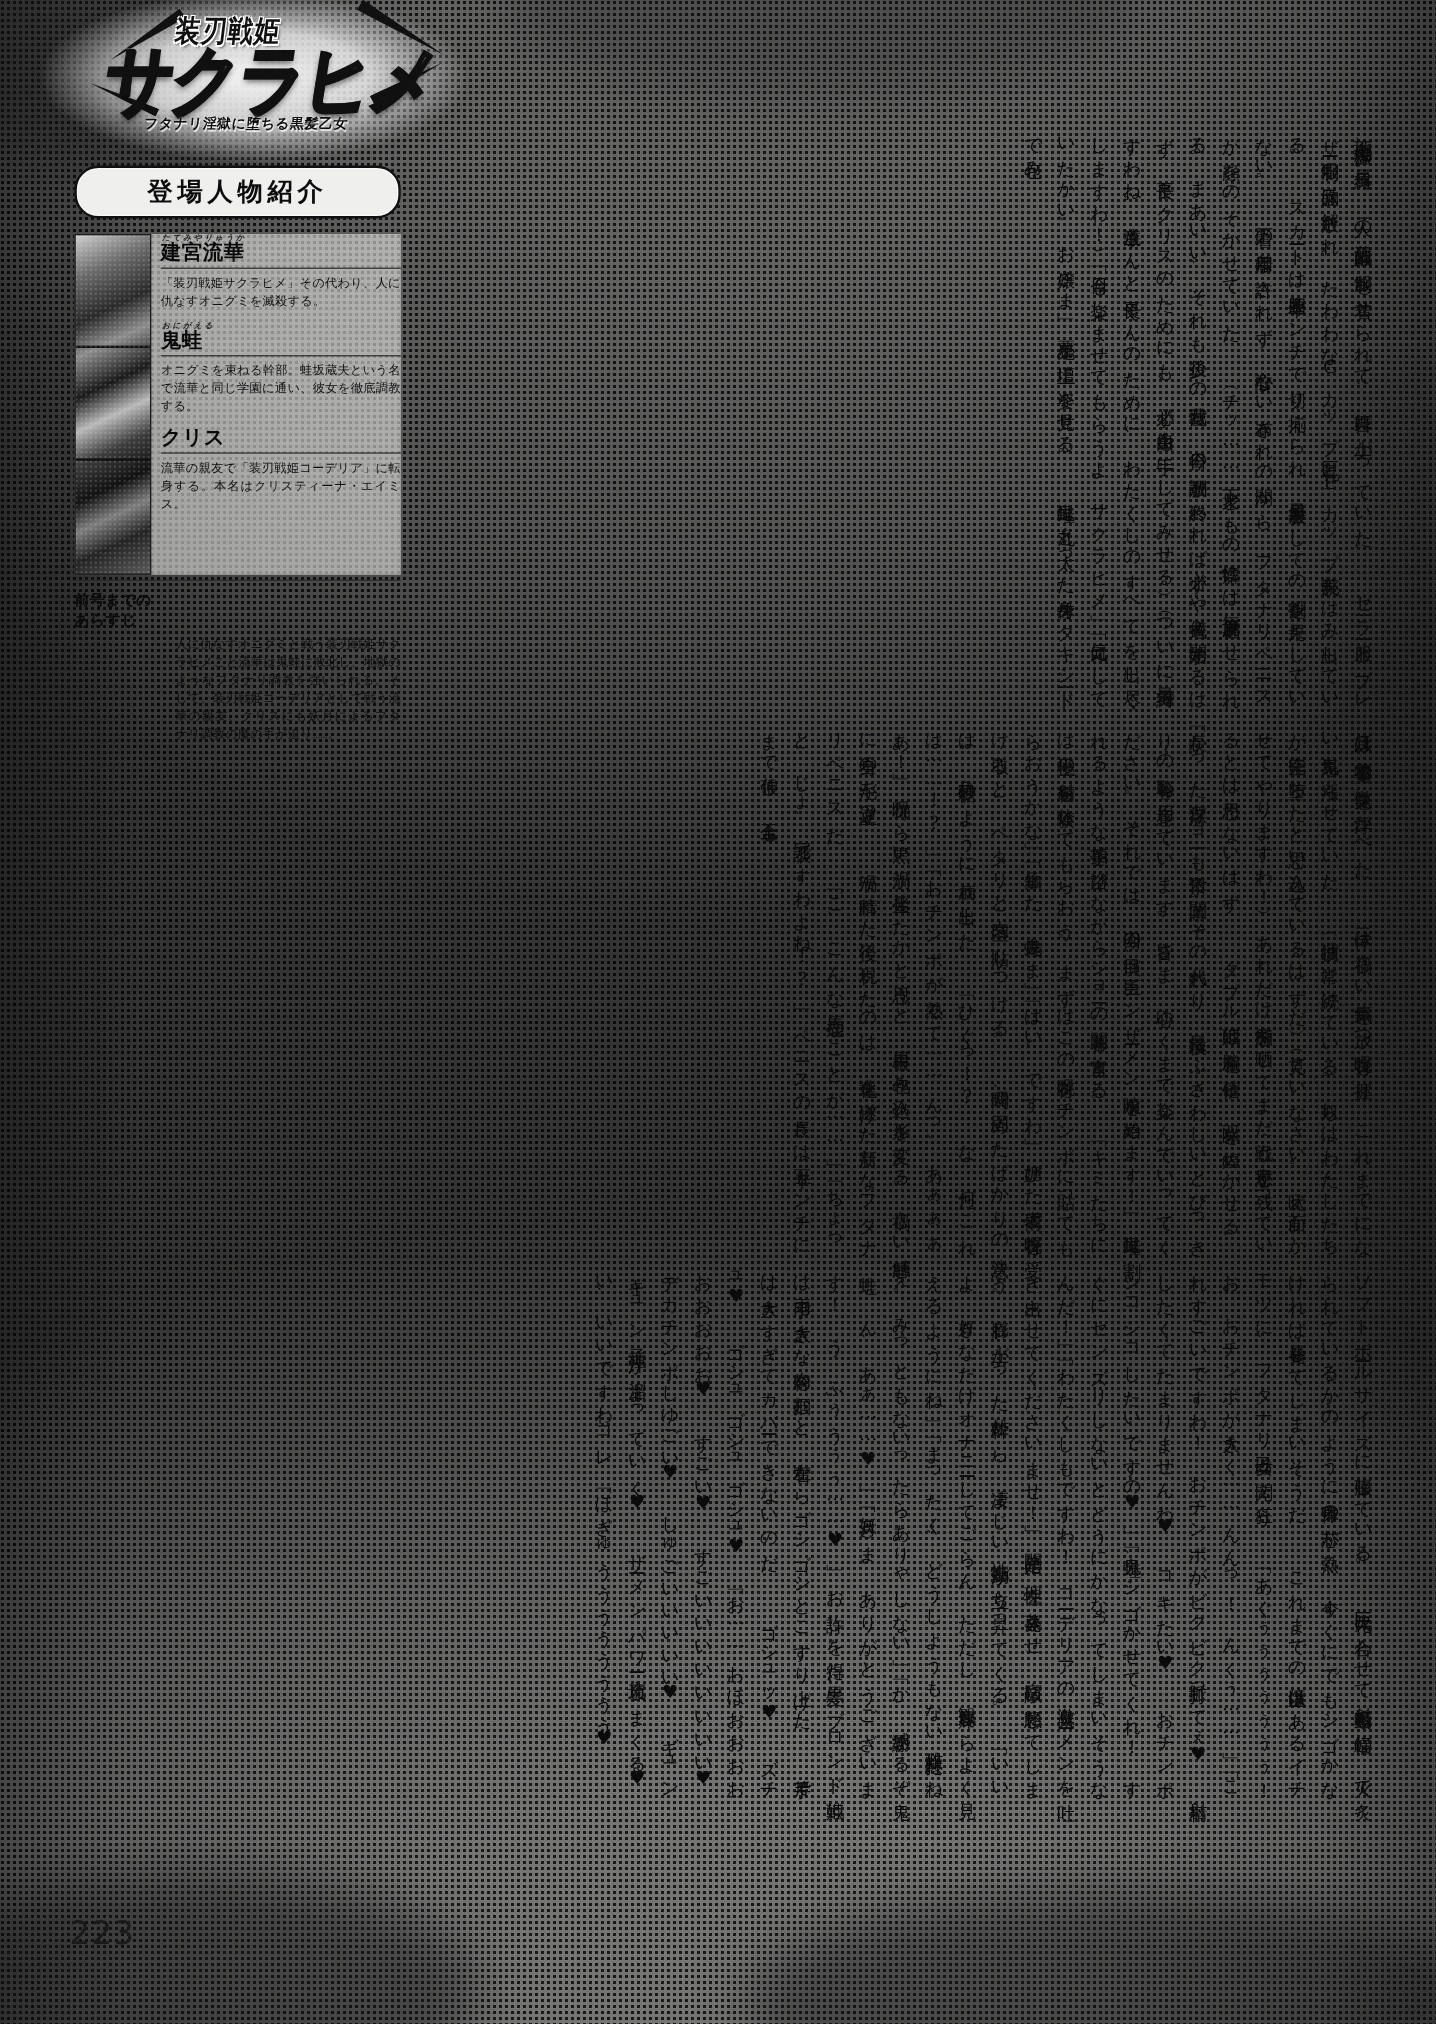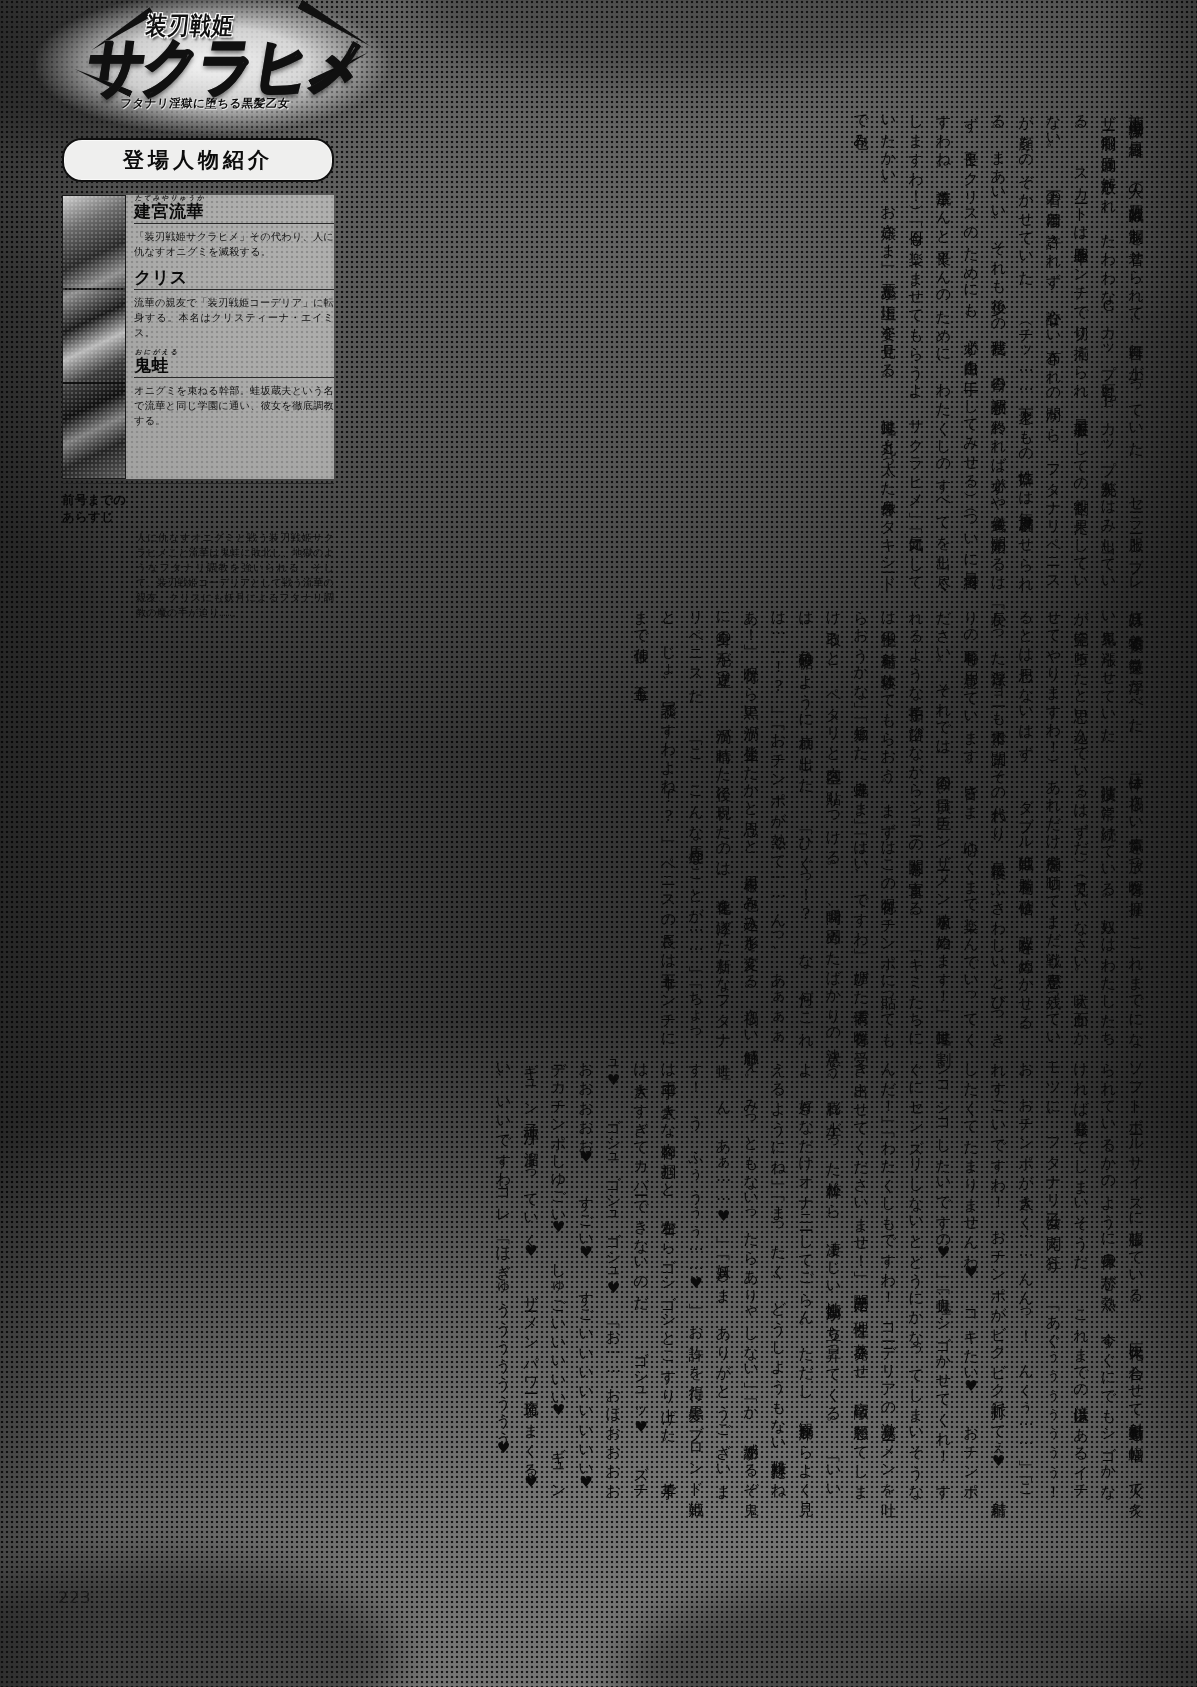--- a/index.html
+++ b/index.html
@@ -142,21 +142,21 @@
     font-family:"DejaVu Sans","Liberation Sans",sans-serif;
     font-size:17px;font-weight:bold;color:#0a0a0a;letter-spacing:.5px;line-height:19px;
   }
   .char-desc{
     font-family:"DejaVu Sans","Liberation Sans",sans-serif;
     font-size:10.2px;line-height:15px;color:#111;letter-spacing:.2px;
     margin-bottom:9px;text-align:justify;
   }
   .synopsis-rule{border-top:1.8px solid #2a2a2a;margin:4px 0 7px;}
   .synopsis{
-    display:flex;gap:4px;align-items:flex-start;
+    display:flex;gap:14px;align-items:flex-start;
   }
   .syn-label{
     flex:0 0 70px;
     font-family:"DejaVu Sans","Liberation Sans",sans-serif;
     font-size:12.4px;font-weight:bold;line-height:17px;color:#0a0a0a;letter-spacing:.3px;
   }
   .syn-text{
     flex:1;
     font-family:Liberation Mono, monospace;
     font-size:10.2px;line-height:15px;color:#111;text-align:justify;letter-spacing:.1px;margin-top:40px;
@@ -189,23 +189,23 @@
   #vb-low{
     right:48px;top:1052px;
     height:440px;width:1100px;
     font-size:15.2px;
     line-height:27.5px;
   }
   .vblock p{margin:0;}
 
   
   #page-number{
-    position:absolute;left:58px;bottom:80px;
-    font-family:"DejaVu Sans","Liberation Sans",sans-serif;
-    font-size:16px;color:#1a1a1a;letter-spacing:1px;
+    position:absolute;left:58px;bottom:60px;
+    font-family:"DejaVu Sans","Liberation Sans",sans-serif;
+    font-size:27px;color:#1a1a1a;letter-spacing:1px;
   }
 </style>
 </head>
 <body>
 
 <div id="page">
 
   <div class="tone-base"></div>
   <div class="tone-dots"></div>
   <div class="tone-paper"></div>
@@ -250,32 +250,32 @@
         <div class="char">
           <div class="char-name-wrap">
             <div class="ruby">たてみやりゅうか</div>
             <div class="char-name">建宮流華</div>
           </div>
           <div class="char-desc">「装刃戦姫サクラヒメ」その代わり、人に仇なすオニグミを滅殺する。</div>
         </div>
 
         <div class="char">
           <div class="char-name-wrap">
+            <div class="ruby">おにがえる</div>
+            <div class="char-name">鬼蛙</div>
+          </div>
+          <div class="char-desc">オニグミを束ねる幹部。蛙坂蔵夫という名で流華と同じ学園に通い、彼女を徹底調教する。</div>
+        </div>
+
+        <div class="char">
+          <div class="char-name-wrap">
             <div class="ruby"></div>
             <div class="char-name">クリス</div>
           </div>
           <div class="char-desc">流華の親友で「装刃戦姫コーデリア」に転身する。本名はクリスティーナ・エイミス。</div>
-        </div>
-
-        <div class="char">
-          <div class="char-name-wrap">
-            <div class="ruby">おにがえる</div>
-            <div class="char-name">鬼蛙</div>
-          </div>
-          <div class="char-desc">オニグミを束ねる幹部。蛙坂蔵夫という名で流華と同じ学園に通い、彼女を徹底調教する。</div>
         </div>
 
 
       </div>
     </div>
 
     <div class="synopsis-rule"></div>
 
     <div class="synopsis">
       <div class="syn-label">

